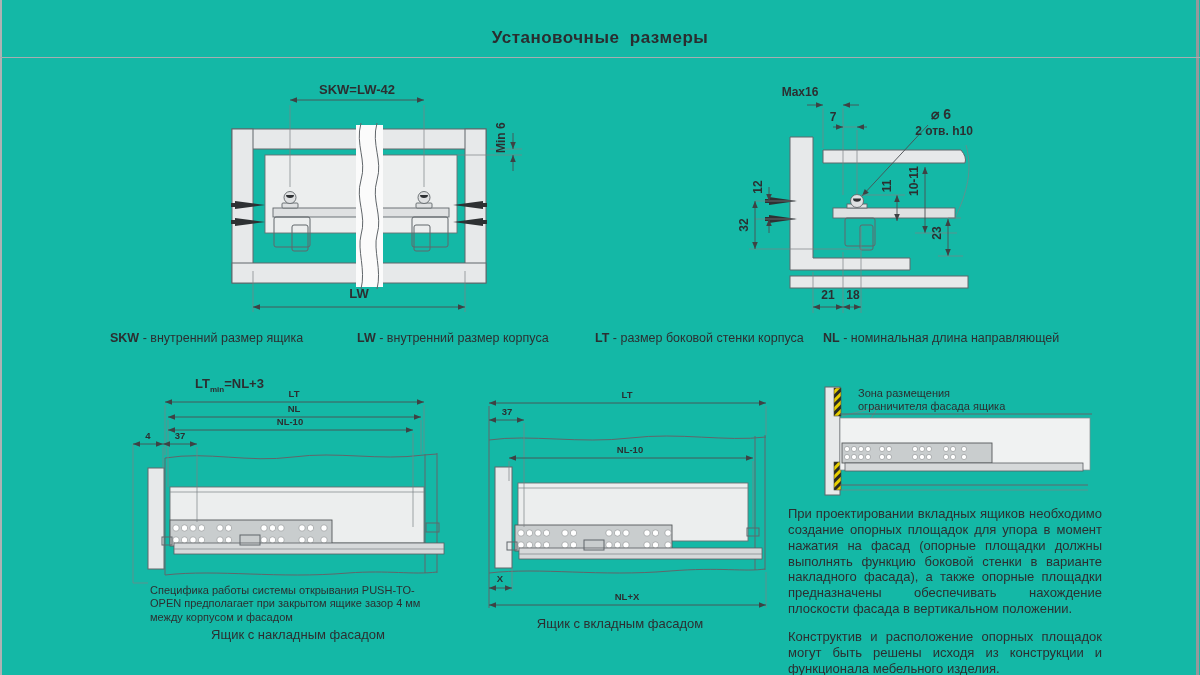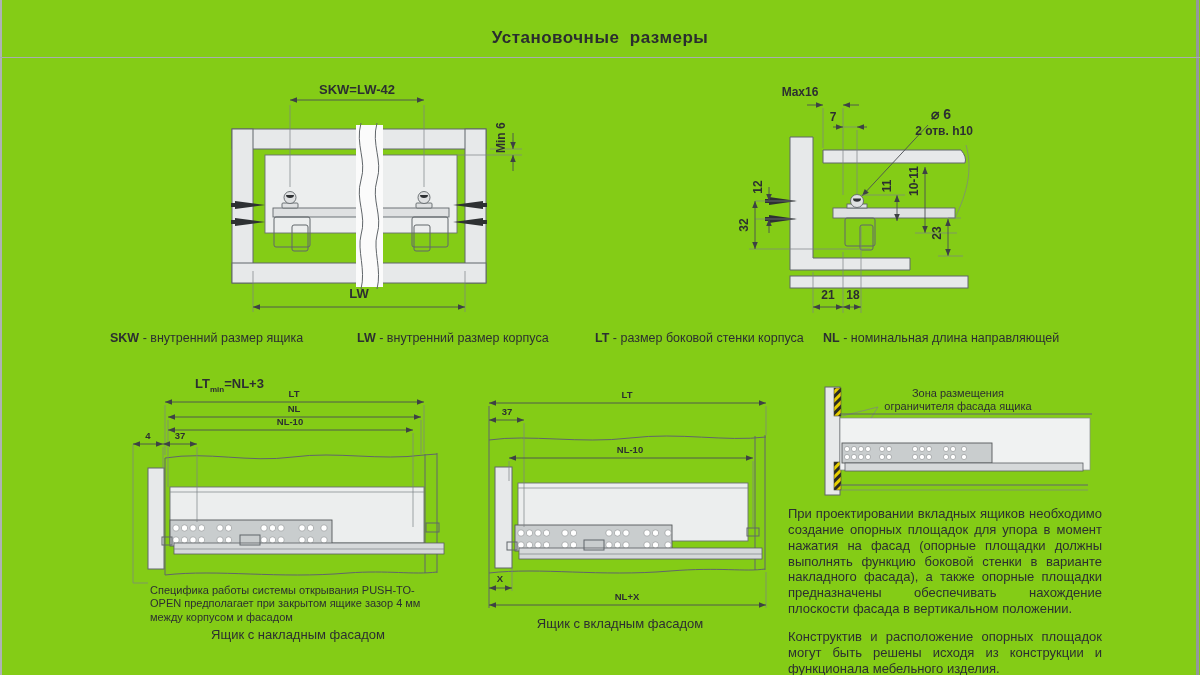--- a/index.html
+++ b/index.html
@@ -1,17 +1,17 @@
 <!DOCTYPE html>
 <html><head>
 <meta charset="utf-8">
 <style>
   html,body{margin:0;padding:0;background:#fafafa;width:1200px;height:675px;overflow:hidden;
     font-family:"Liberation Sans",sans-serif;color:#2c2f31;}
-  .canvas{position:absolute;top:0;left:0;width:1200px;height:675px;background:#84cc16;}
+  .canvas{position:absolute;top:0;left:0;width:1200px;height:675px;background:#14b8a6;}
   .edge{position:absolute;top:0;height:675px;background:#94989b;}
   .edge.left{left:0;width:2px;background:#aeb2b4;}
   .edge.right{left:1196px;width:3px;}
   .title{position:absolute;top:28px;left:0;width:1200px;text-align:center;
     font-size:17px;font-weight:bold;letter-spacing:.5px;white-space:pre;color:#2a2d2f;}
   .title-rule{position:absolute;top:57px;left:0;width:1200px;border-top:1.5px solid #a8adb0;}
   svg{position:absolute;overflow:visible;}
   svg text{font-family:"Liberation Sans",sans-serif;fill:#2c2f31;}
   .ln{stroke:#61666a;stroke-width:1;fill:none;}
   .lnT{stroke:#7d8285;stroke-width:0.7;fill:none;}
@@ -25,21 +25,21 @@
   .hole{fill:#ffffff;stroke:#8a8d8f;stroke-width:0.6;}
   .dt{font-size:12px;font-weight:bold;}
   .dtb{font-size:13px;font-weight:bold;}
   .dts{font-size:9.5px;font-weight:bold;}
   .legend-item{position:absolute;font-size:12.5px;white-space:nowrap;}
   .legend-item b{font-weight:bold;text-align:right;}
   .formula{position:absolute;font-size:13px;font-weight:bold;text-align:left;}
   .formula sub{font-size:8px;}
   .note{position:absolute;font-size:11px;line-height:1.22;}
   .caption{position:absolute;font-size:13px;text-align:center;}
-  .zone-label{position:absolute;font-size:11px;text-align:center;line-height:1.2;}
+  .zone-label{position:absolute;font-size:11px;text-align:left;line-height:1.2;}
   .paras{position:absolute;font-size:13px;line-height:1.22;text-align:justify;}
   .paras p{margin:0 0 12px 0;}
 </style>
 </head>
 <body>
 
 <div class="canvas">
   <div class="edge left"></div>
   <div class="edge right"></div>
 

